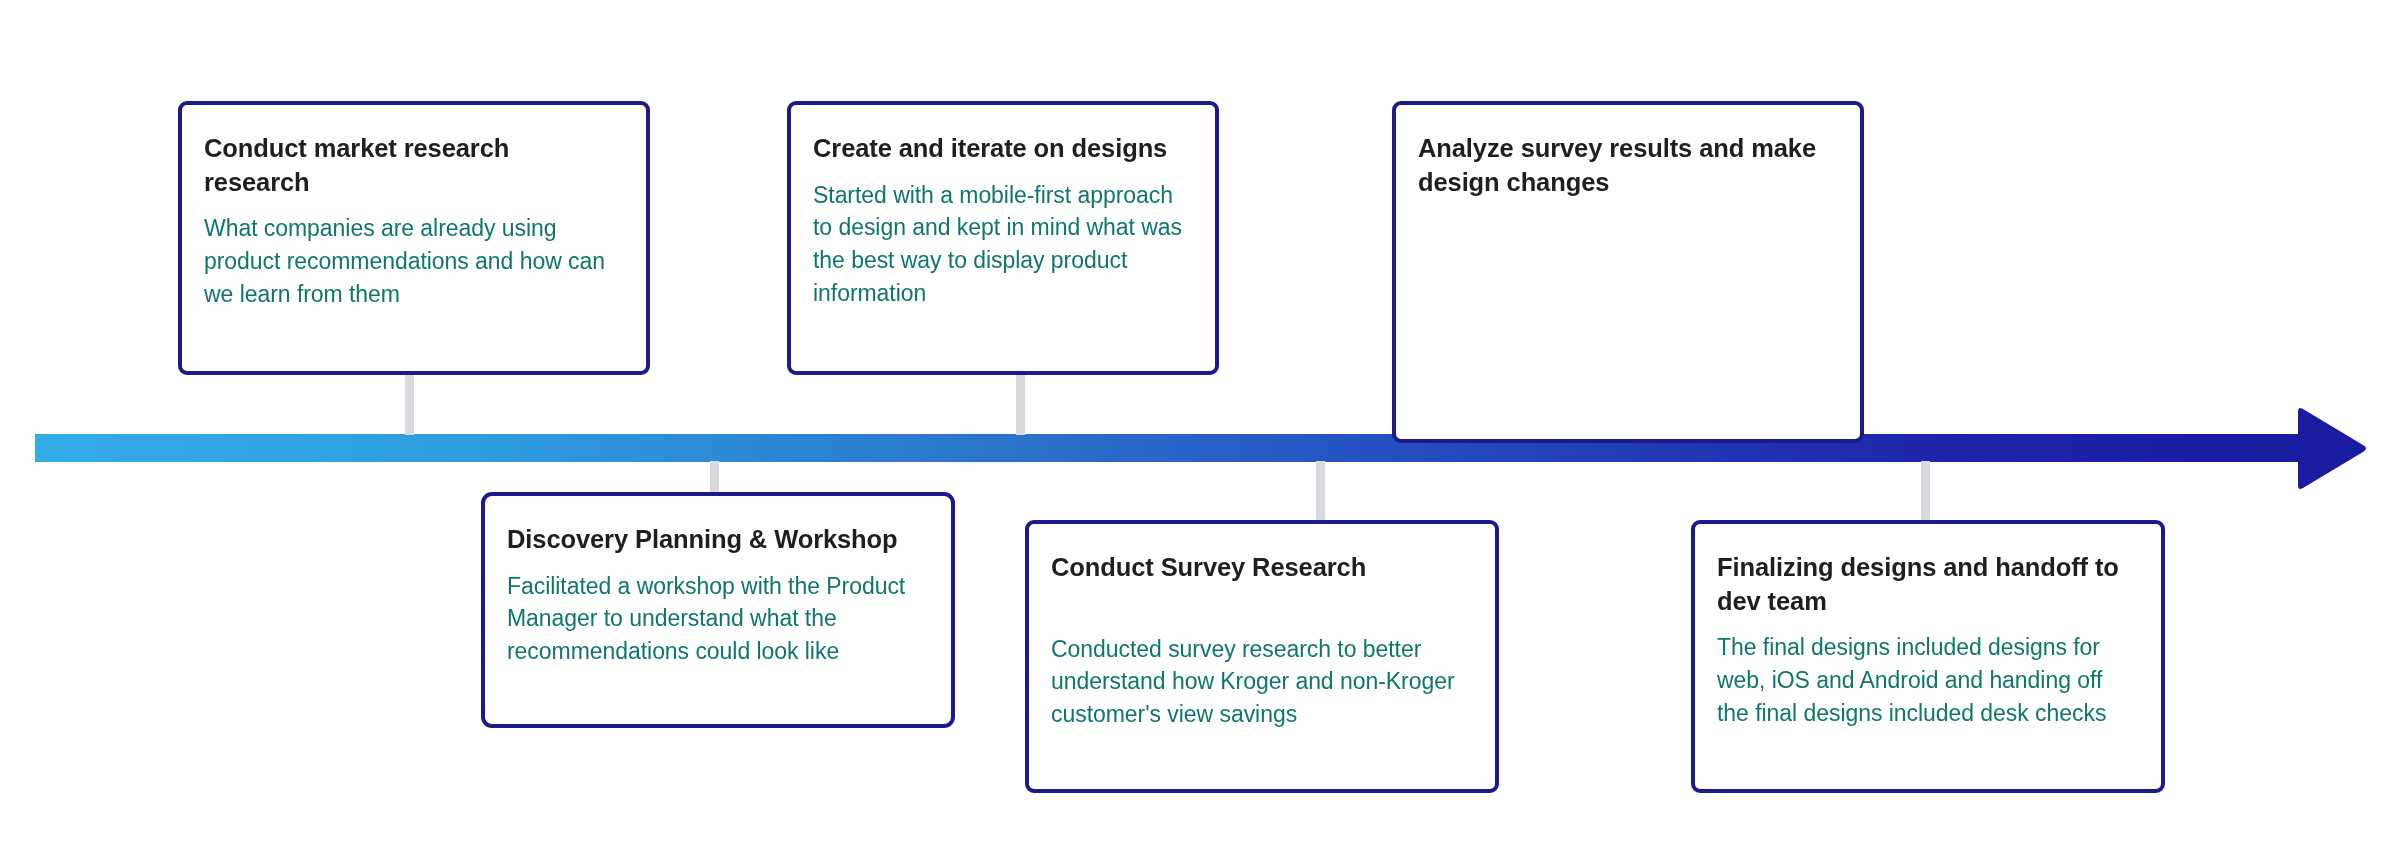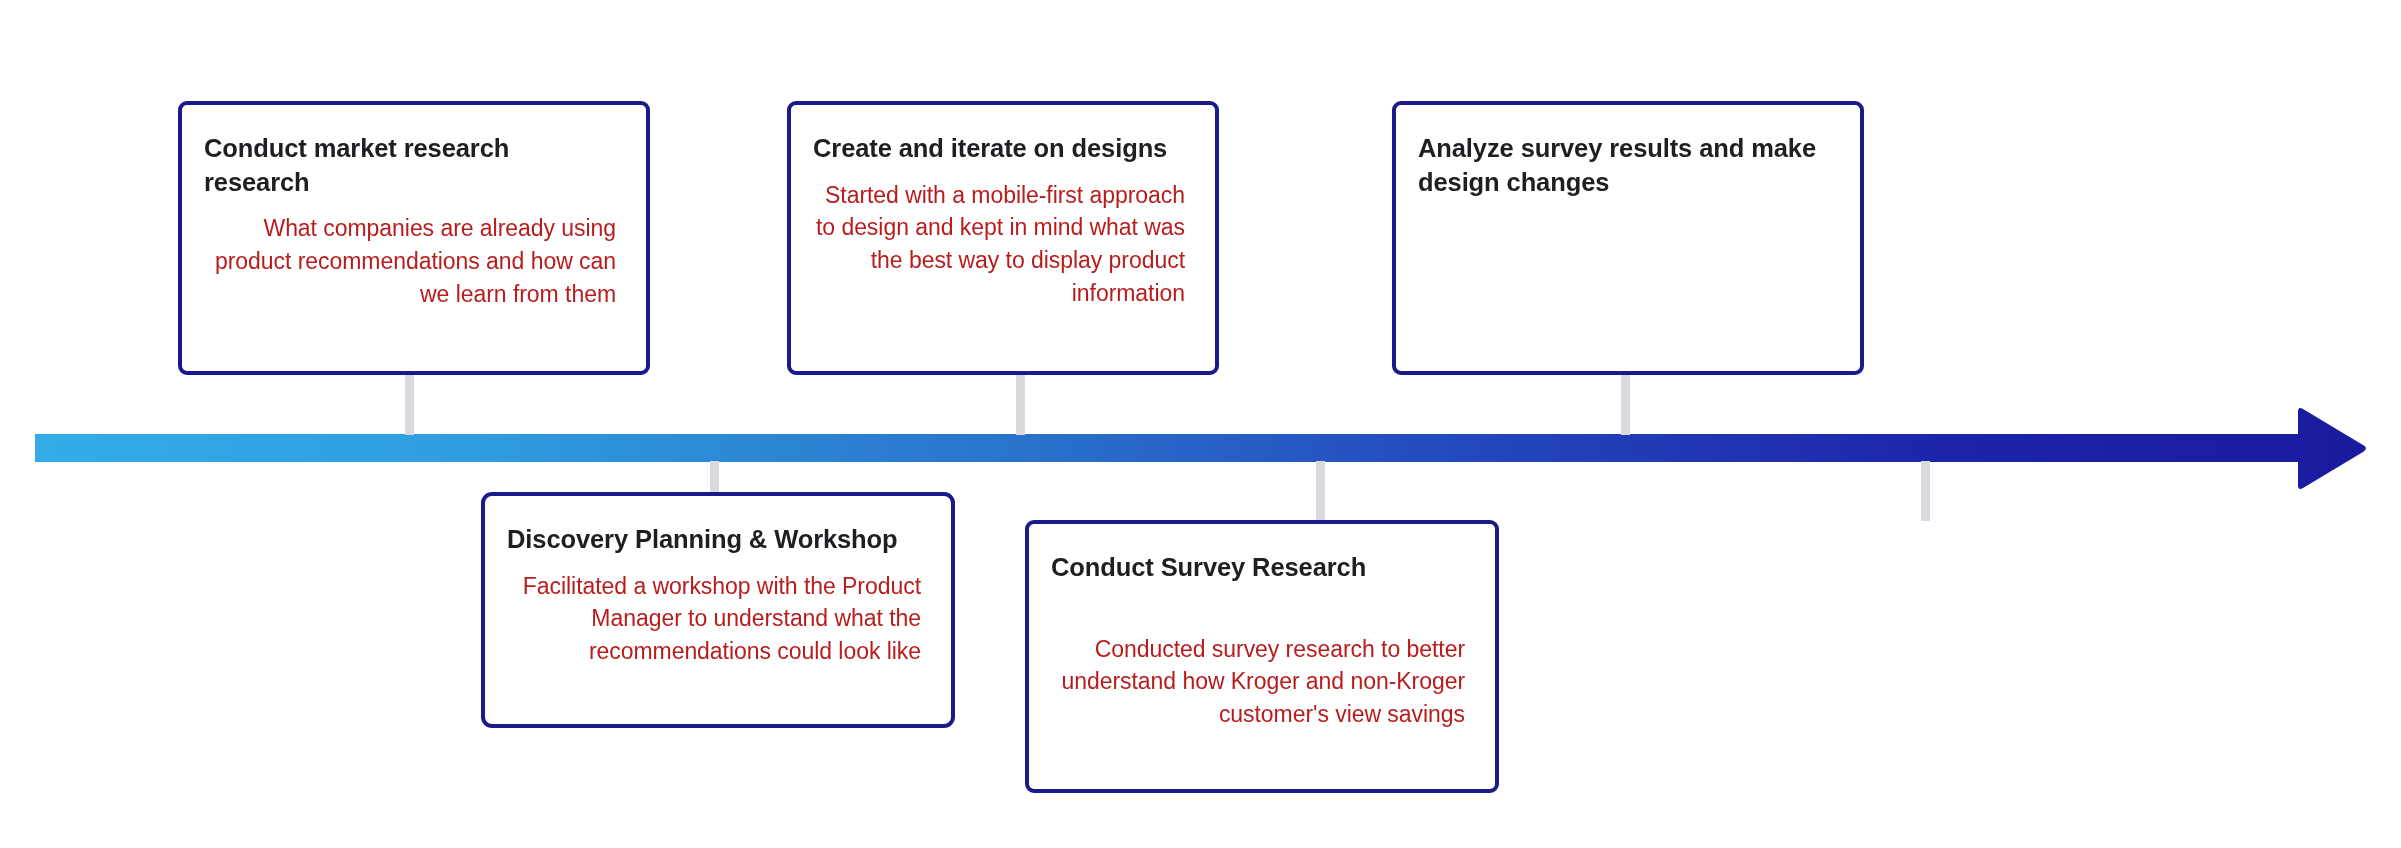--- a/index.html
+++ b/index.html
@@ -59,23 +59,22 @@
     line-height: 1.32;
     color: #1f1f23;
     letter-spacing: -0.1px;
   }
   .card-body {
     margin: 0;
     padding-top: 13px;
     font-size: 23px;
     font-weight: normal;
     line-height: 1.42;
-    color: #b91c1c;
+    color: #0f766e;
     letter-spacing: -0.05px;
-    text-align: right;
   }
   .card.gap-title .card-body {
     padding-top: 48px;
   }
 </style>
 </head>
 <body>
 
 <div id="timeline-root">
 
@@ -125,18 +124,22 @@
   <div class="card" style="left:787px; top:101px; width:432px; height:274px;">
     <h3 class="card-title">Create and iterate on designs</h3>
     <p class="card-body">Started with a mobile-first approach to design and kept in mind what was the best way to display product information</p>
   </div>
 
   <div class="card gap-title" style="left:1025px; top:520px; width:474px; height:273px;">
     <h3 class="card-title">Conduct Survey Research</h3>
     <p class="card-body">Conducted survey research to better understand how Kroger and non-Kroger customer's view savings</p>
   </div>
 
-  <div class="card" style="left:1392px; top:101px; width:472px; height:274px;">
+  <div class="card" style="left:1392px; top:101px; width:472px; height:342px;">
     <h3 class="card-title">Analyze survey results and make design changes</h3>
   </div>
 
+  <div class="card" style="left:1691px; top:520px; width:474px; height:273px;">
+    <h3 class="card-title">Finalizing designs and handoff to dev team</h3>
+    <p class="card-body">The final designs included designs for web, iOS and Android and handing off the final designs included desk checks</p>
+  </div>
 
 </div>
 
 </body></html>

